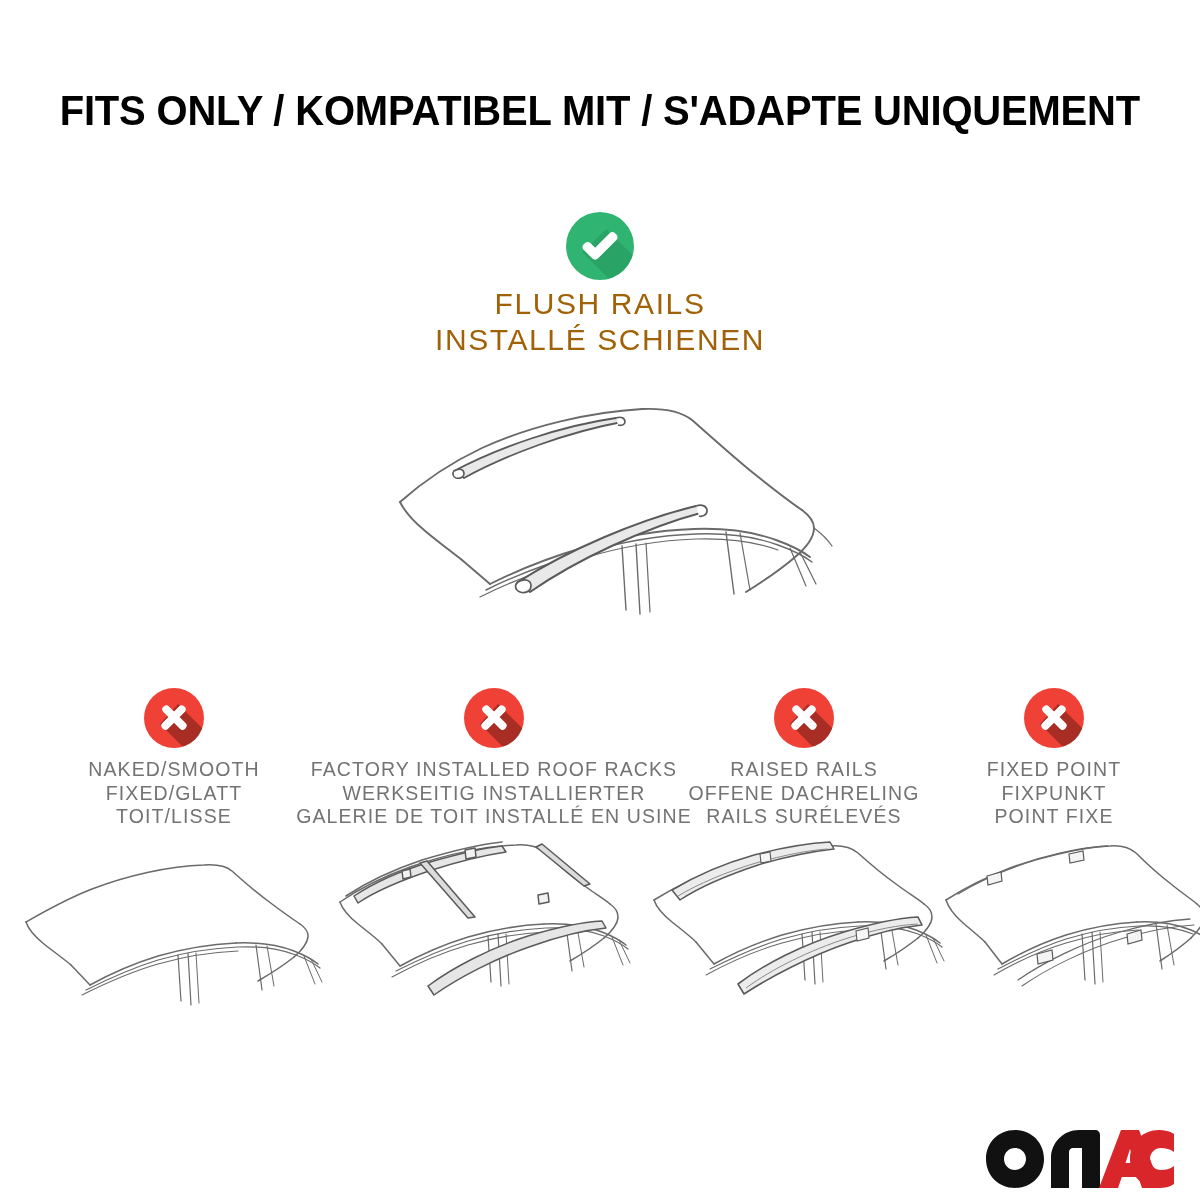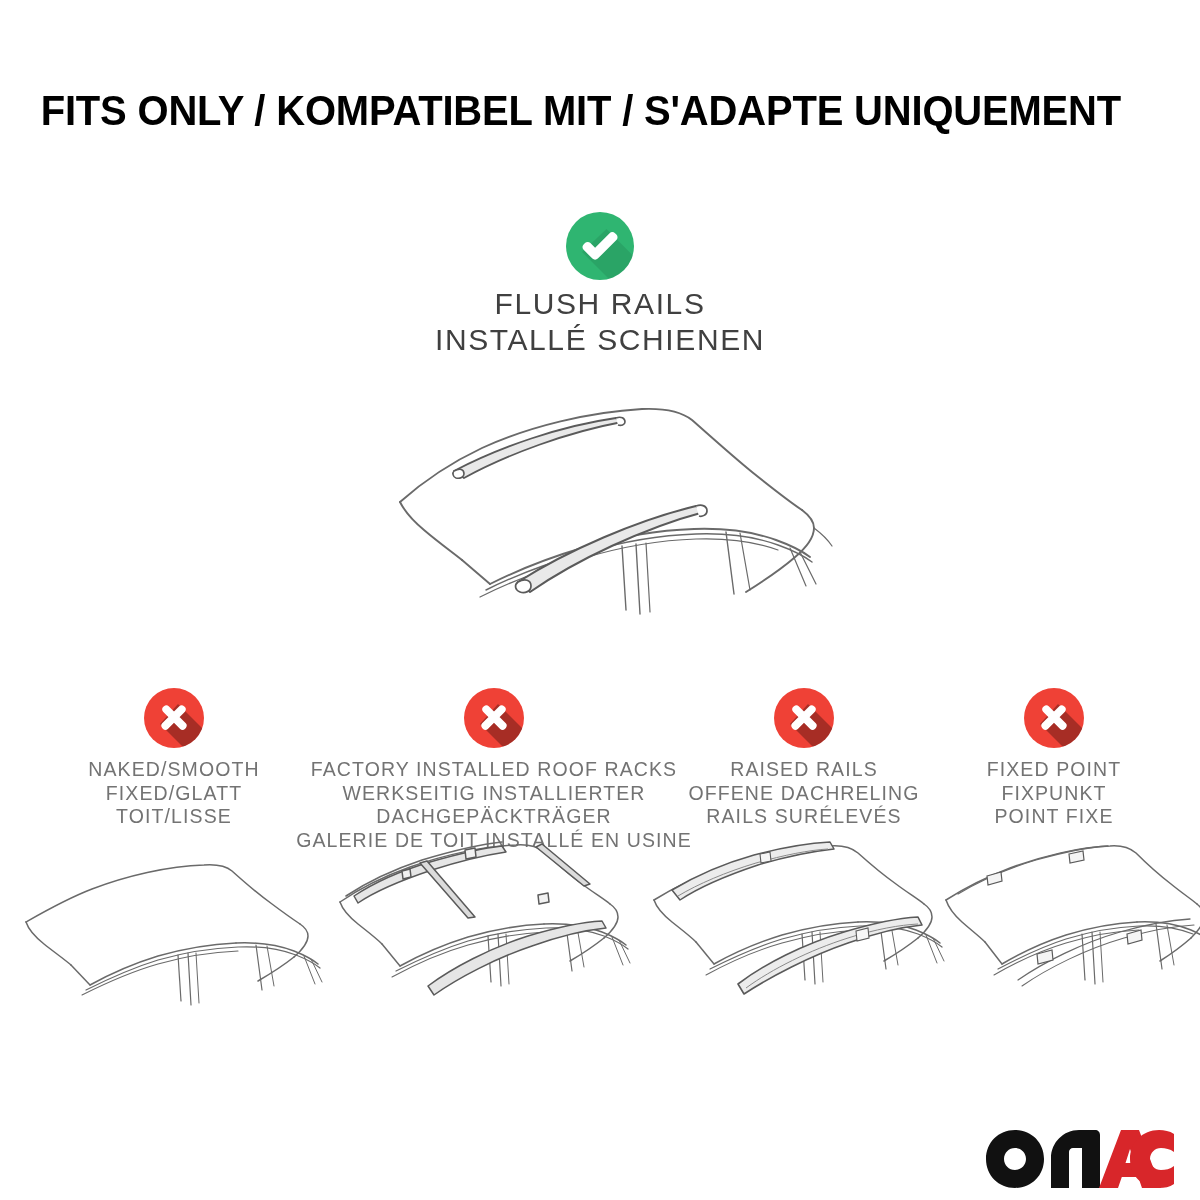--- a/index.html
+++ b/index.html
@@ -15,21 +15,21 @@
     font-family: "Liberation Sans", sans-serif;
     -webkit-font-smoothing: antialiased;
   }
 
   
   .title-bar {
     position: absolute;
     left: 0;
     top: 86px;
     width: 1200px;
-    text-align: left;
+    text-align: center;
   }
   .title-text {
     display: inline-block;
     font-family: "Liberation Sans Narrow", "Liberation Sans", sans-serif;
     font-weight: 700;
     font-size: 43px;
     letter-spacing: -0.2px;
     color: #000000;
     white-space: nowrap;
     transform: scaleX(0.93);
@@ -61,21 +61,21 @@
   .ok-labels {
     position: absolute;
     left: 0;
     top: 286px;
     width: 1200px;
     text-align: center;
   }
   .ok-labels .ln {
     font-size: 30px;
     letter-spacing: 1.6px;
-    color: #404040;
+    color: #a16207;
     line-height: 36px;
     font-weight: 400;
     white-space: nowrap;
   }
 
   
   .hero-car {
     position: absolute;
     left: 390px;
     top: 398px;
@@ -229,21 +229,20 @@
     <div class="badge badge-no" style="left:-30px;top:0;">
       <svg width="60" height="60" viewBox="0 0 60 60" aria-hidden="true">
         <path d="M34 16 L60 42 L60 46 L46 60 L40 60 L16 36 Z" fill="#000000" opacity="0.30"></path>
         <path d="M40.9 19.1 c1.3 1.3 1.3 3.4 0 4.7 L23.8 40.9 c-1.3 1.3-3.4 1.3-4.7 0 l-0.9-0.9 c-1.3-1.3-1.3-3.4 0-4.7 L35.3 18.2 c1.3-1.3 3.4-1.3 4.7 0 Z M24.7 18.2 L41.8 35.3 c1.3 1.3 1.3 3.4 0 4.7 l-0.9 0.9 c-1.3 1.3-3.4 1.3-4.7 0 L19.1 23.8 c-1.3-1.3-1.3-3.4 0-4.7 l0.9-0.9 c1.3-1.3 3.4-1.3 4.7 0 Z" fill="#ffffff"></path>
       </svg>
     </div>
   </div>
   <div class="caption">
     <div class="ln">FACTORY INSTALLED ROOF RACKS</div>
     <div class="ln">WERKSEITIG INSTALLIERTER</div>
-    <div class="ln">DACHGEPÄCKTRÄGER</div>
     <div class="ln">GALERIE DE TOIT INSTALLÉ EN USINE</div>
   </div>
 </div>
 
 <div class="col-car" style="left:310px;top:838px;">
   <svg width="330" height="205" viewBox="0 0 330 205" aria-hidden="true">
     <g fill="none" stroke="#6a6a6a" stroke-width="1.5" stroke-linecap="round" stroke-linejoin="round">
 
       <path d="M30 64 C46 53 72 39 100 29 C134 17 174 8 206 7 C220 6 228 9 234 14 C244 23 258 36 272 46 C284 55 294 61 300 66"></path>
       <path d="M300 66 C306 70 308 74 308 79 C308 86 302 93 294 100"></path>

